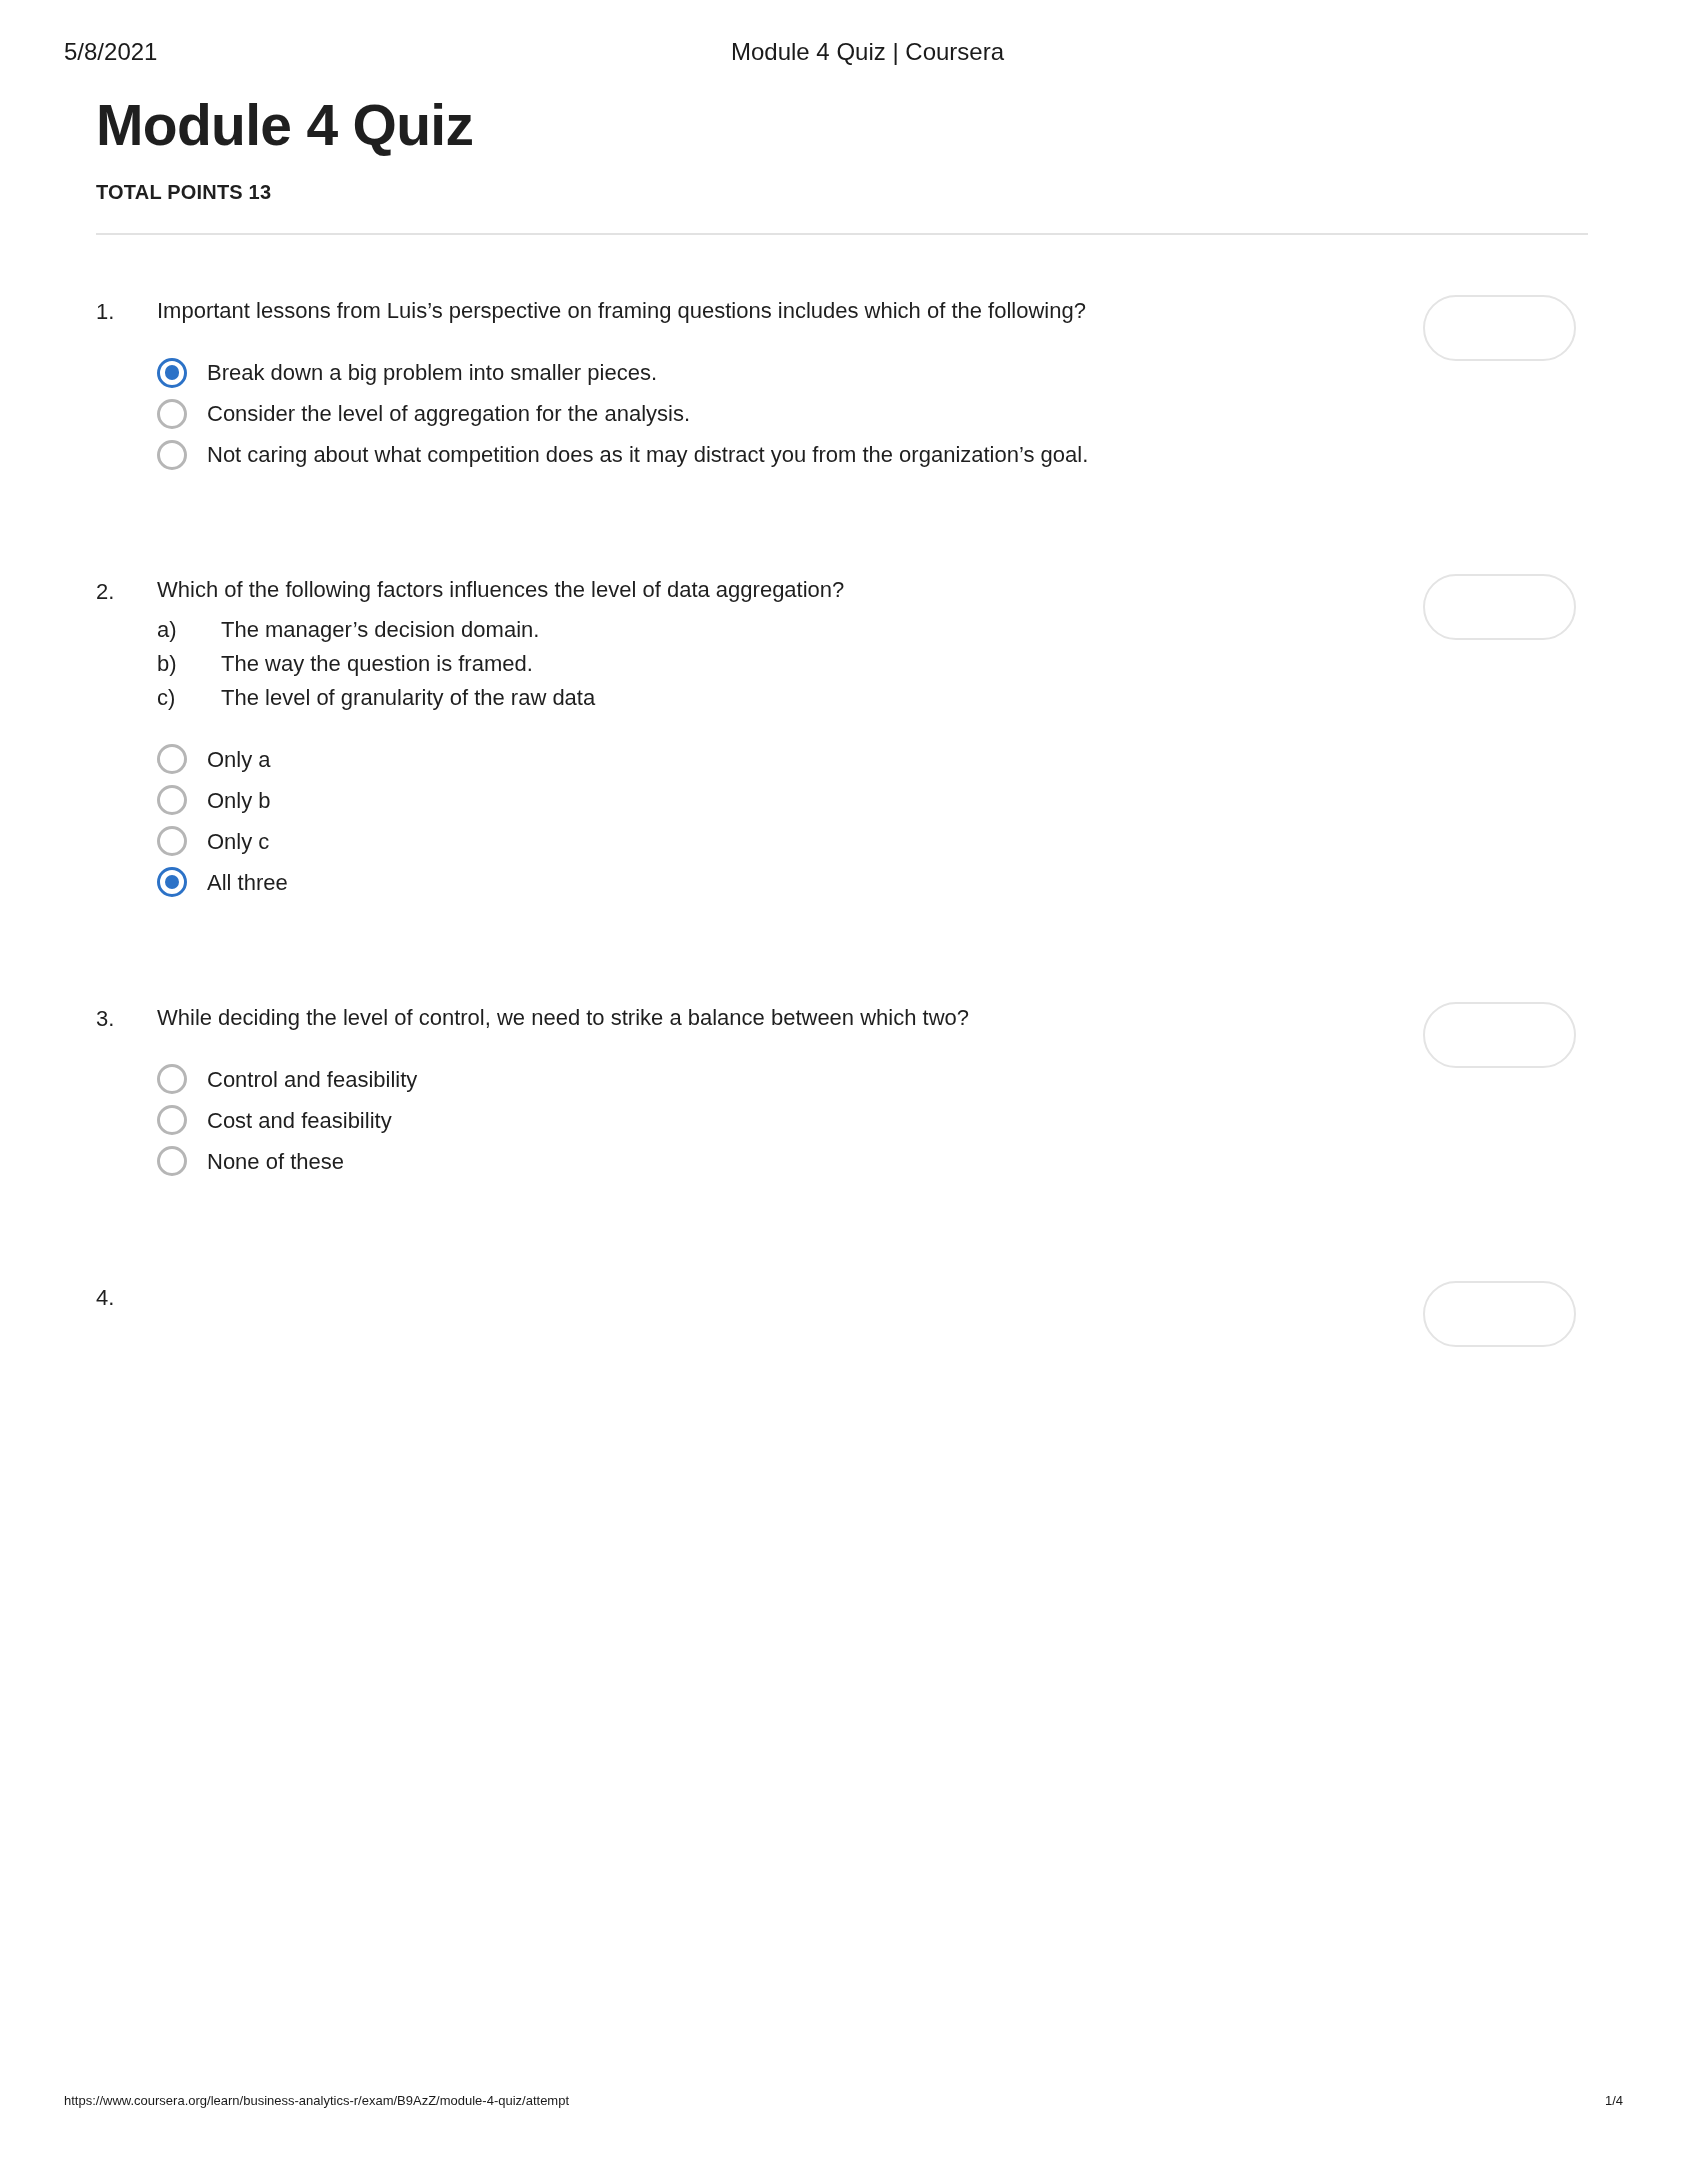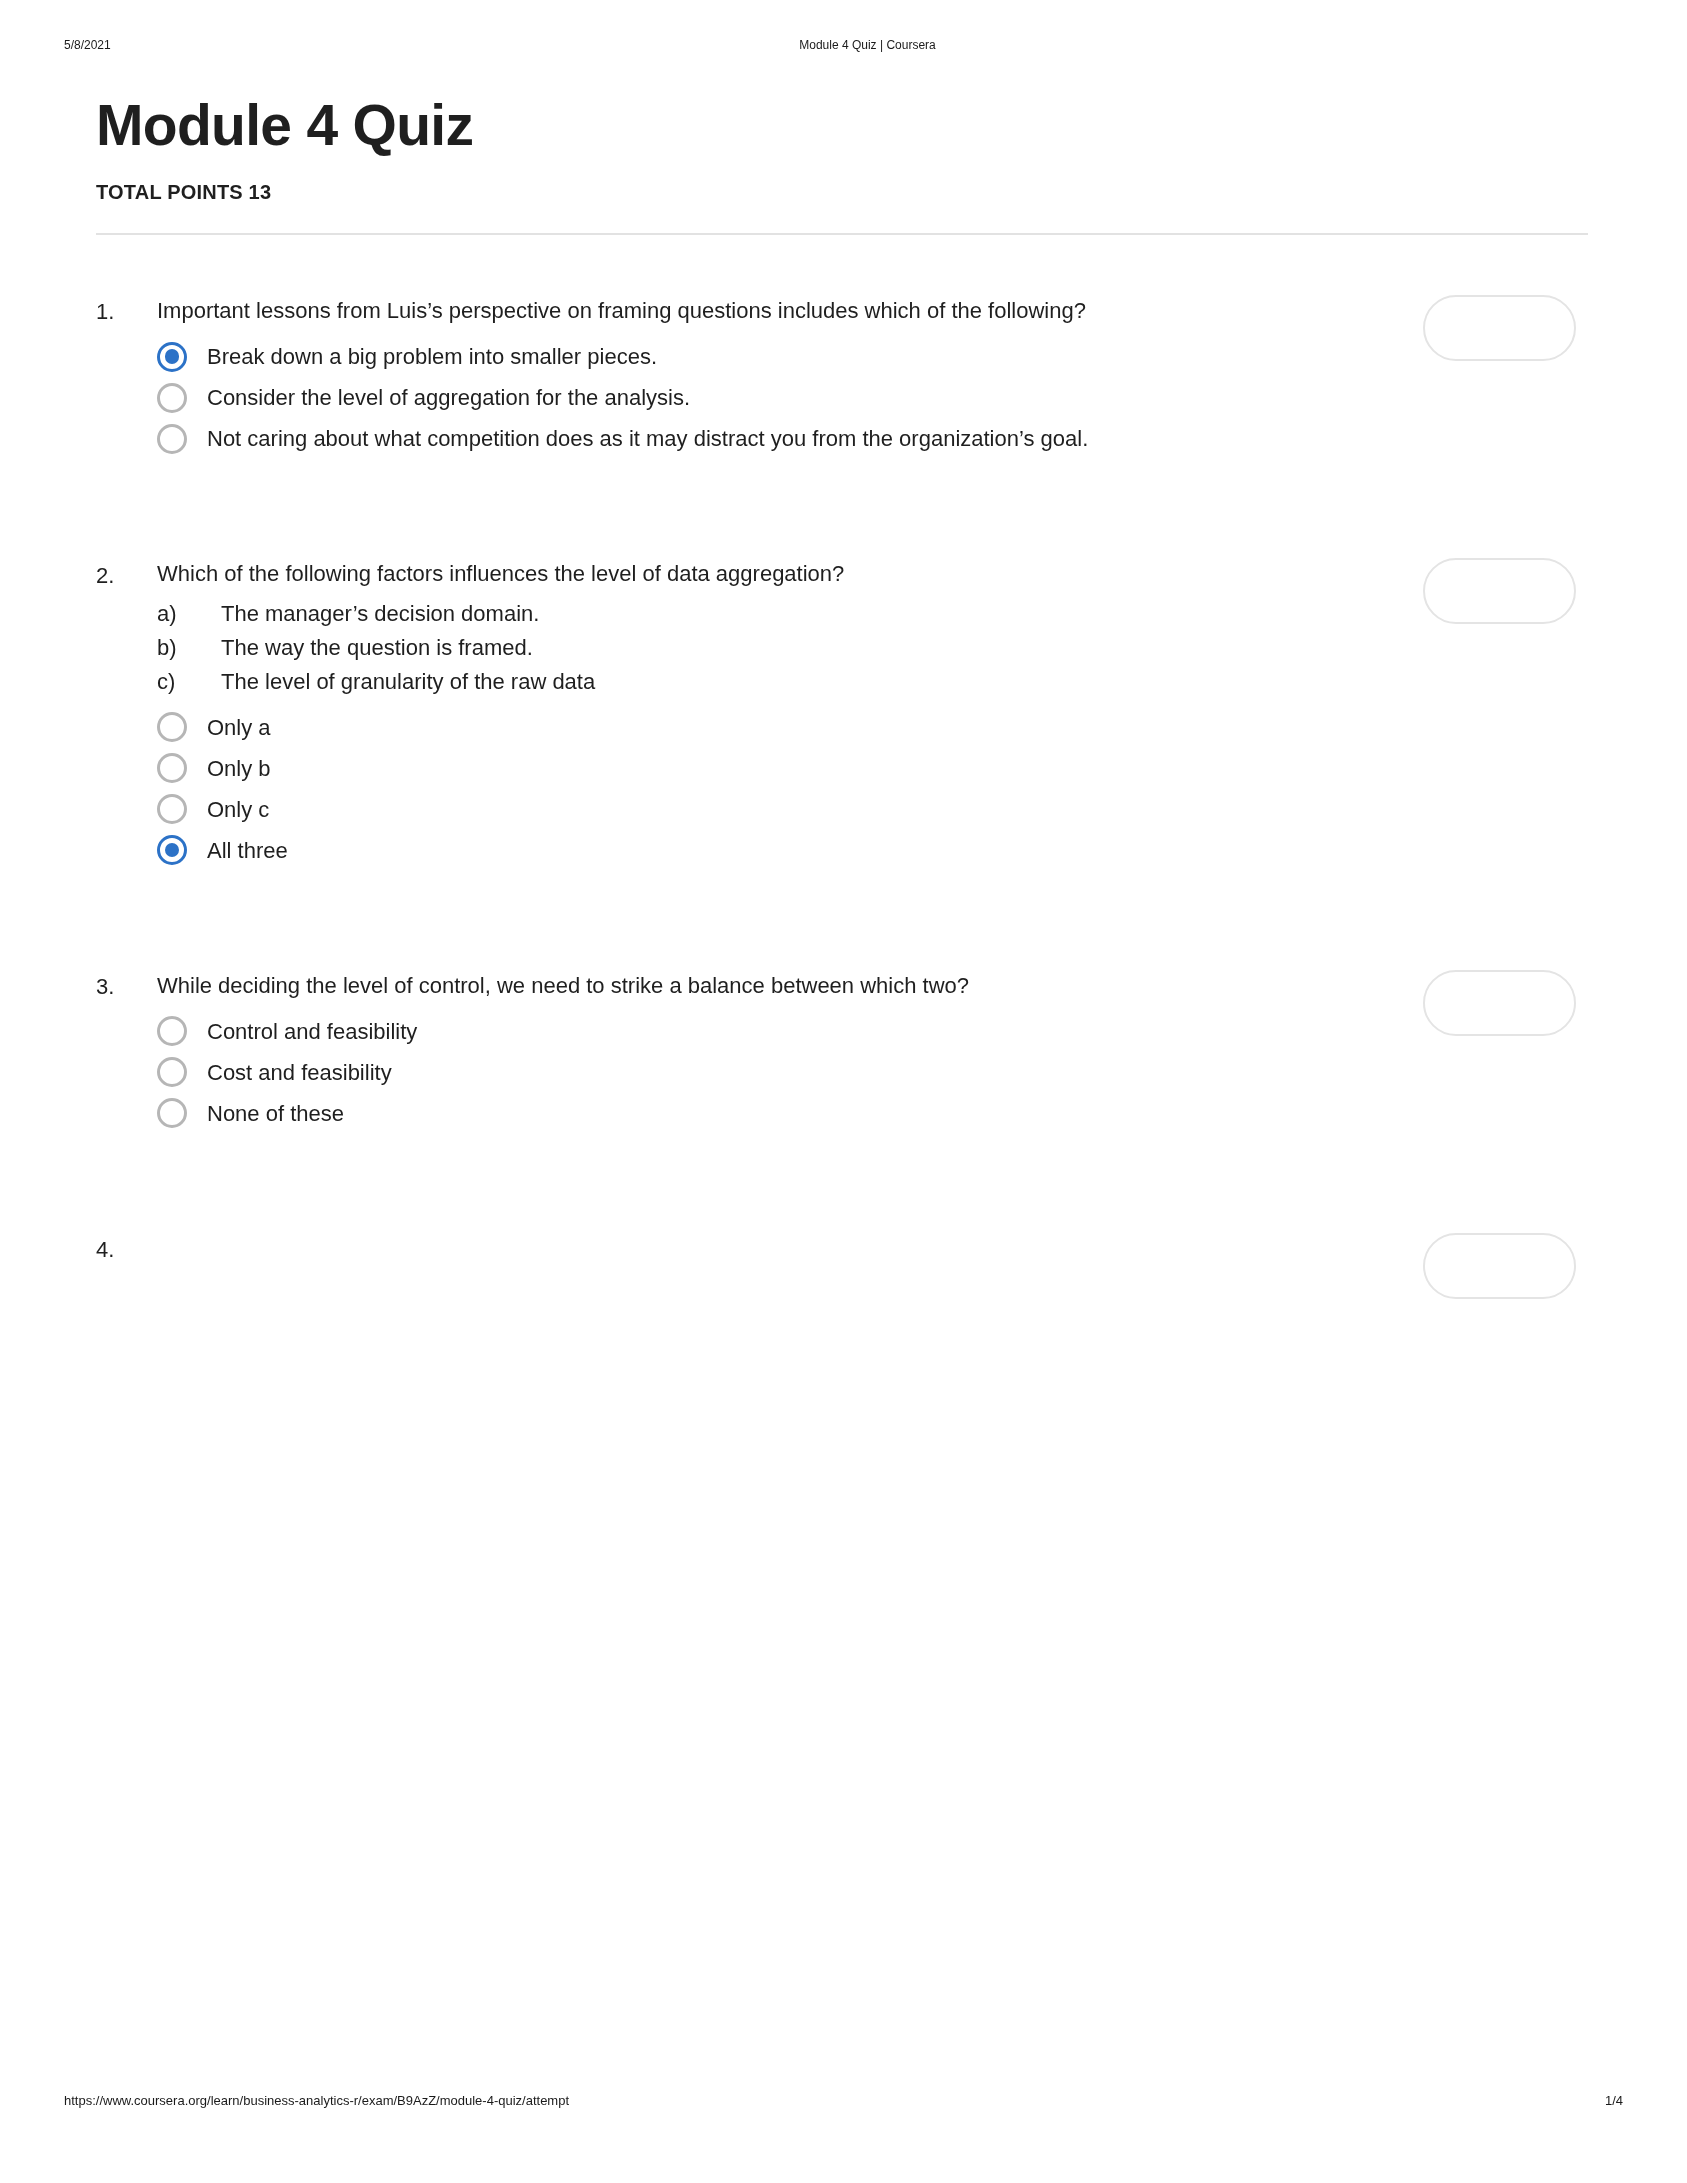--- a/index.html
+++ b/index.html
@@ -22,21 +22,21 @@
     overflow: hidden;
   }
 
   
   .print-header {
     position: absolute;
     top: 38px;
     left: 0;
     width: 1353px;
     height: 26.5px;
-    font-size: 12px;
+    font-size: 24px;
     color: #1b1b1b;
   }
   .print-header .ph-date {
     position: absolute;
     left: 64px;
     top: 0;
     white-space: nowrap;
   }
   .print-header .ph-title {
     position: absolute;
@@ -135,21 +135,21 @@
     height: 66px;
     box-sizing: border-box;
     border: 2px solid #e4e4e4;
     border-radius: 34px;
     background: #ffffff;
   }
 
   
   .options {
     margin-left: 61px;
-    margin-top: 8px;
+    margin-top: 24px;
   }
   .option {
     display: flex;
     align-items: flex-start;
     margin-top: 0;
   }
   .radio {
     flex: 0 0 30px;
     width: 30px;
     height: 30px;

